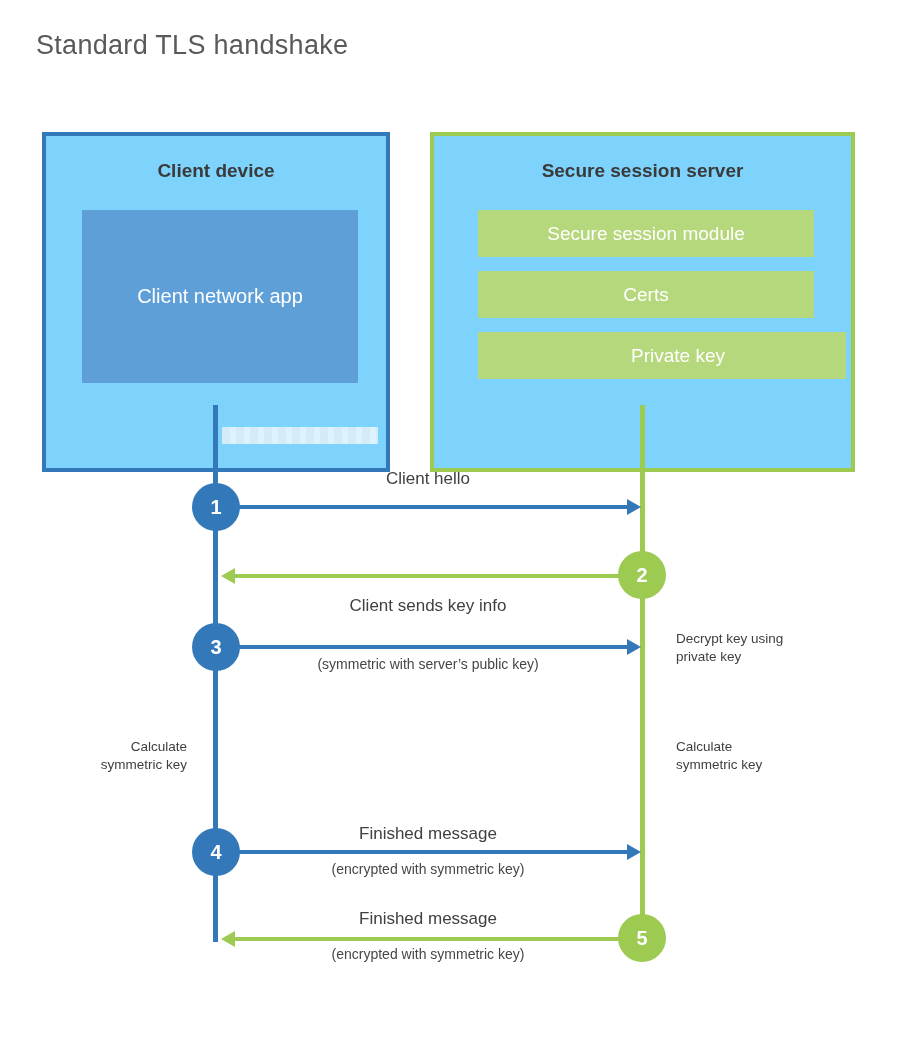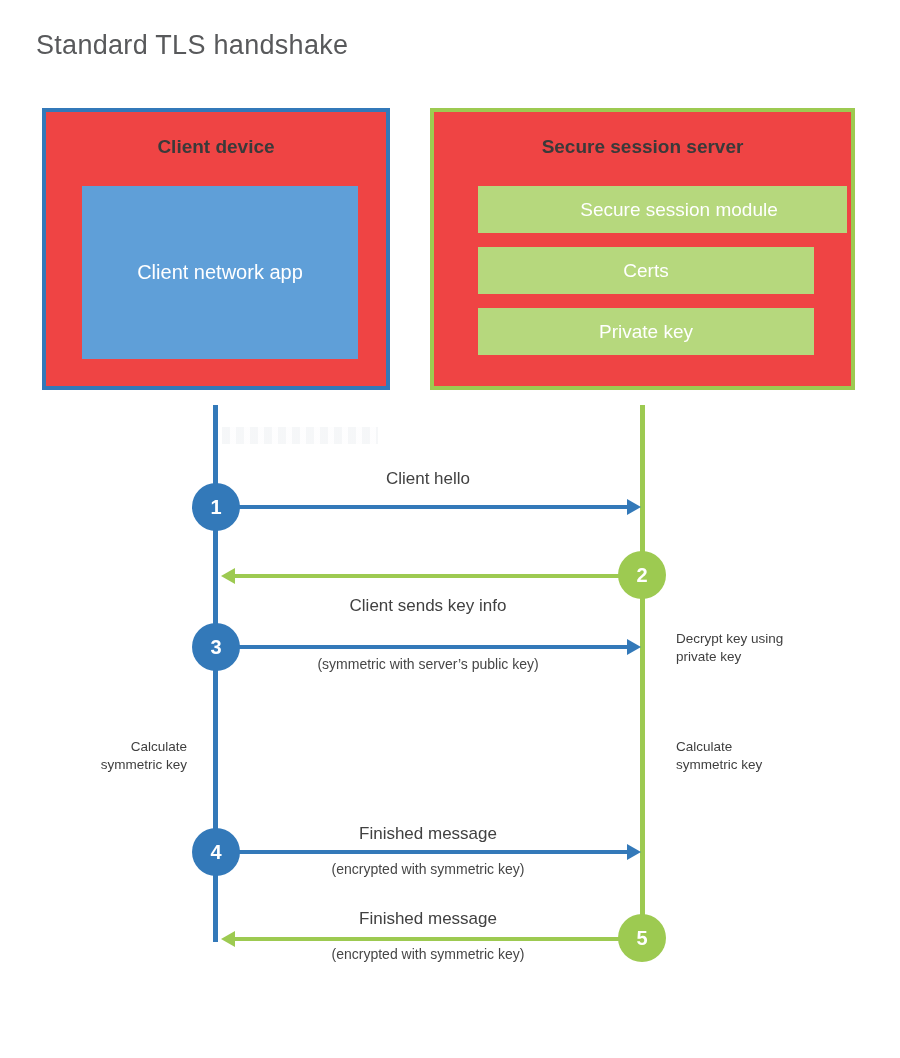--- a/index.html
+++ b/index.html
@@ -6,40 +6,40 @@
   .canvas {
     position:relative; width:900px; height:1058px; background:#ffffff;
     font-family:"Liberation Sans","DejaVu Sans",sans-serif; overflow:hidden;
   }
   .page-title {
     position:absolute; left:36px; top:30px; margin:0;
     font-size:27px; font-weight:300; color:#58595b; letter-spacing:.3px;
   }
   
   .box {
-    position:absolute; top:108px; height:282px; background:#ef4444;
+    position:absolute; top:132px; height:340px; background:#7dd3fc;
     border:4px solid; box-sizing:border-box;
   }
   .box.client { left:42px;  width:348px; border-color:var(--blue,  #3379b9); }
   .box.server { left:430px; width:425px; border-color:var(--green, #9dca51); }
   .box-title {
     text-align:center; margin-top:24px; font-size:19px; font-weight:bold; color:#3a3a3a;
   }
   .client-app {
     position:absolute; left:36px; top:74px; width:276px; height:173px;
     background:var(--blue-fill,#5f9fd8); color:#fff; font-size:20px;
     display:flex; align-items:center; justify-content:center; text-align:center;
   }
   .client-app span { display:inline-block; max-width:180px; line-height:1.45; }
   .bar {
     position:absolute; left:44px; width:336px; height:47px;
     background:var(--green-fill,#b6d87d); color:#fff; font-size:19px;
     display:flex; align-items:center; justify-content:center;
   }
-  .bar.b1 { top:74px;padding-left:33px; } .bar.b2 { top:135px; } .bar.b3 { top:196px; }
+  .bar.b1 { top:74px; } .bar.b2 { top:135px; } .bar.b3 { top:196px;padding-left:32px; }
   
   .vline { position:absolute; width:5px; }
   .vline.blue  { left:213px; top:405px; height:537px; background:var(--blue,#3379b9); }
   .vline.green { left:640px; top:405px; height:511px; background:var(--green,#9dca51); }
   .ghost {
     position:absolute; left:222px; top:427px; width:156px; height:17px; opacity:.75;
     background:repeating-linear-gradient(90deg,#f2f4f6 0 8px,#fdfdfe 8px 14px);
   }
   
   .circle {

